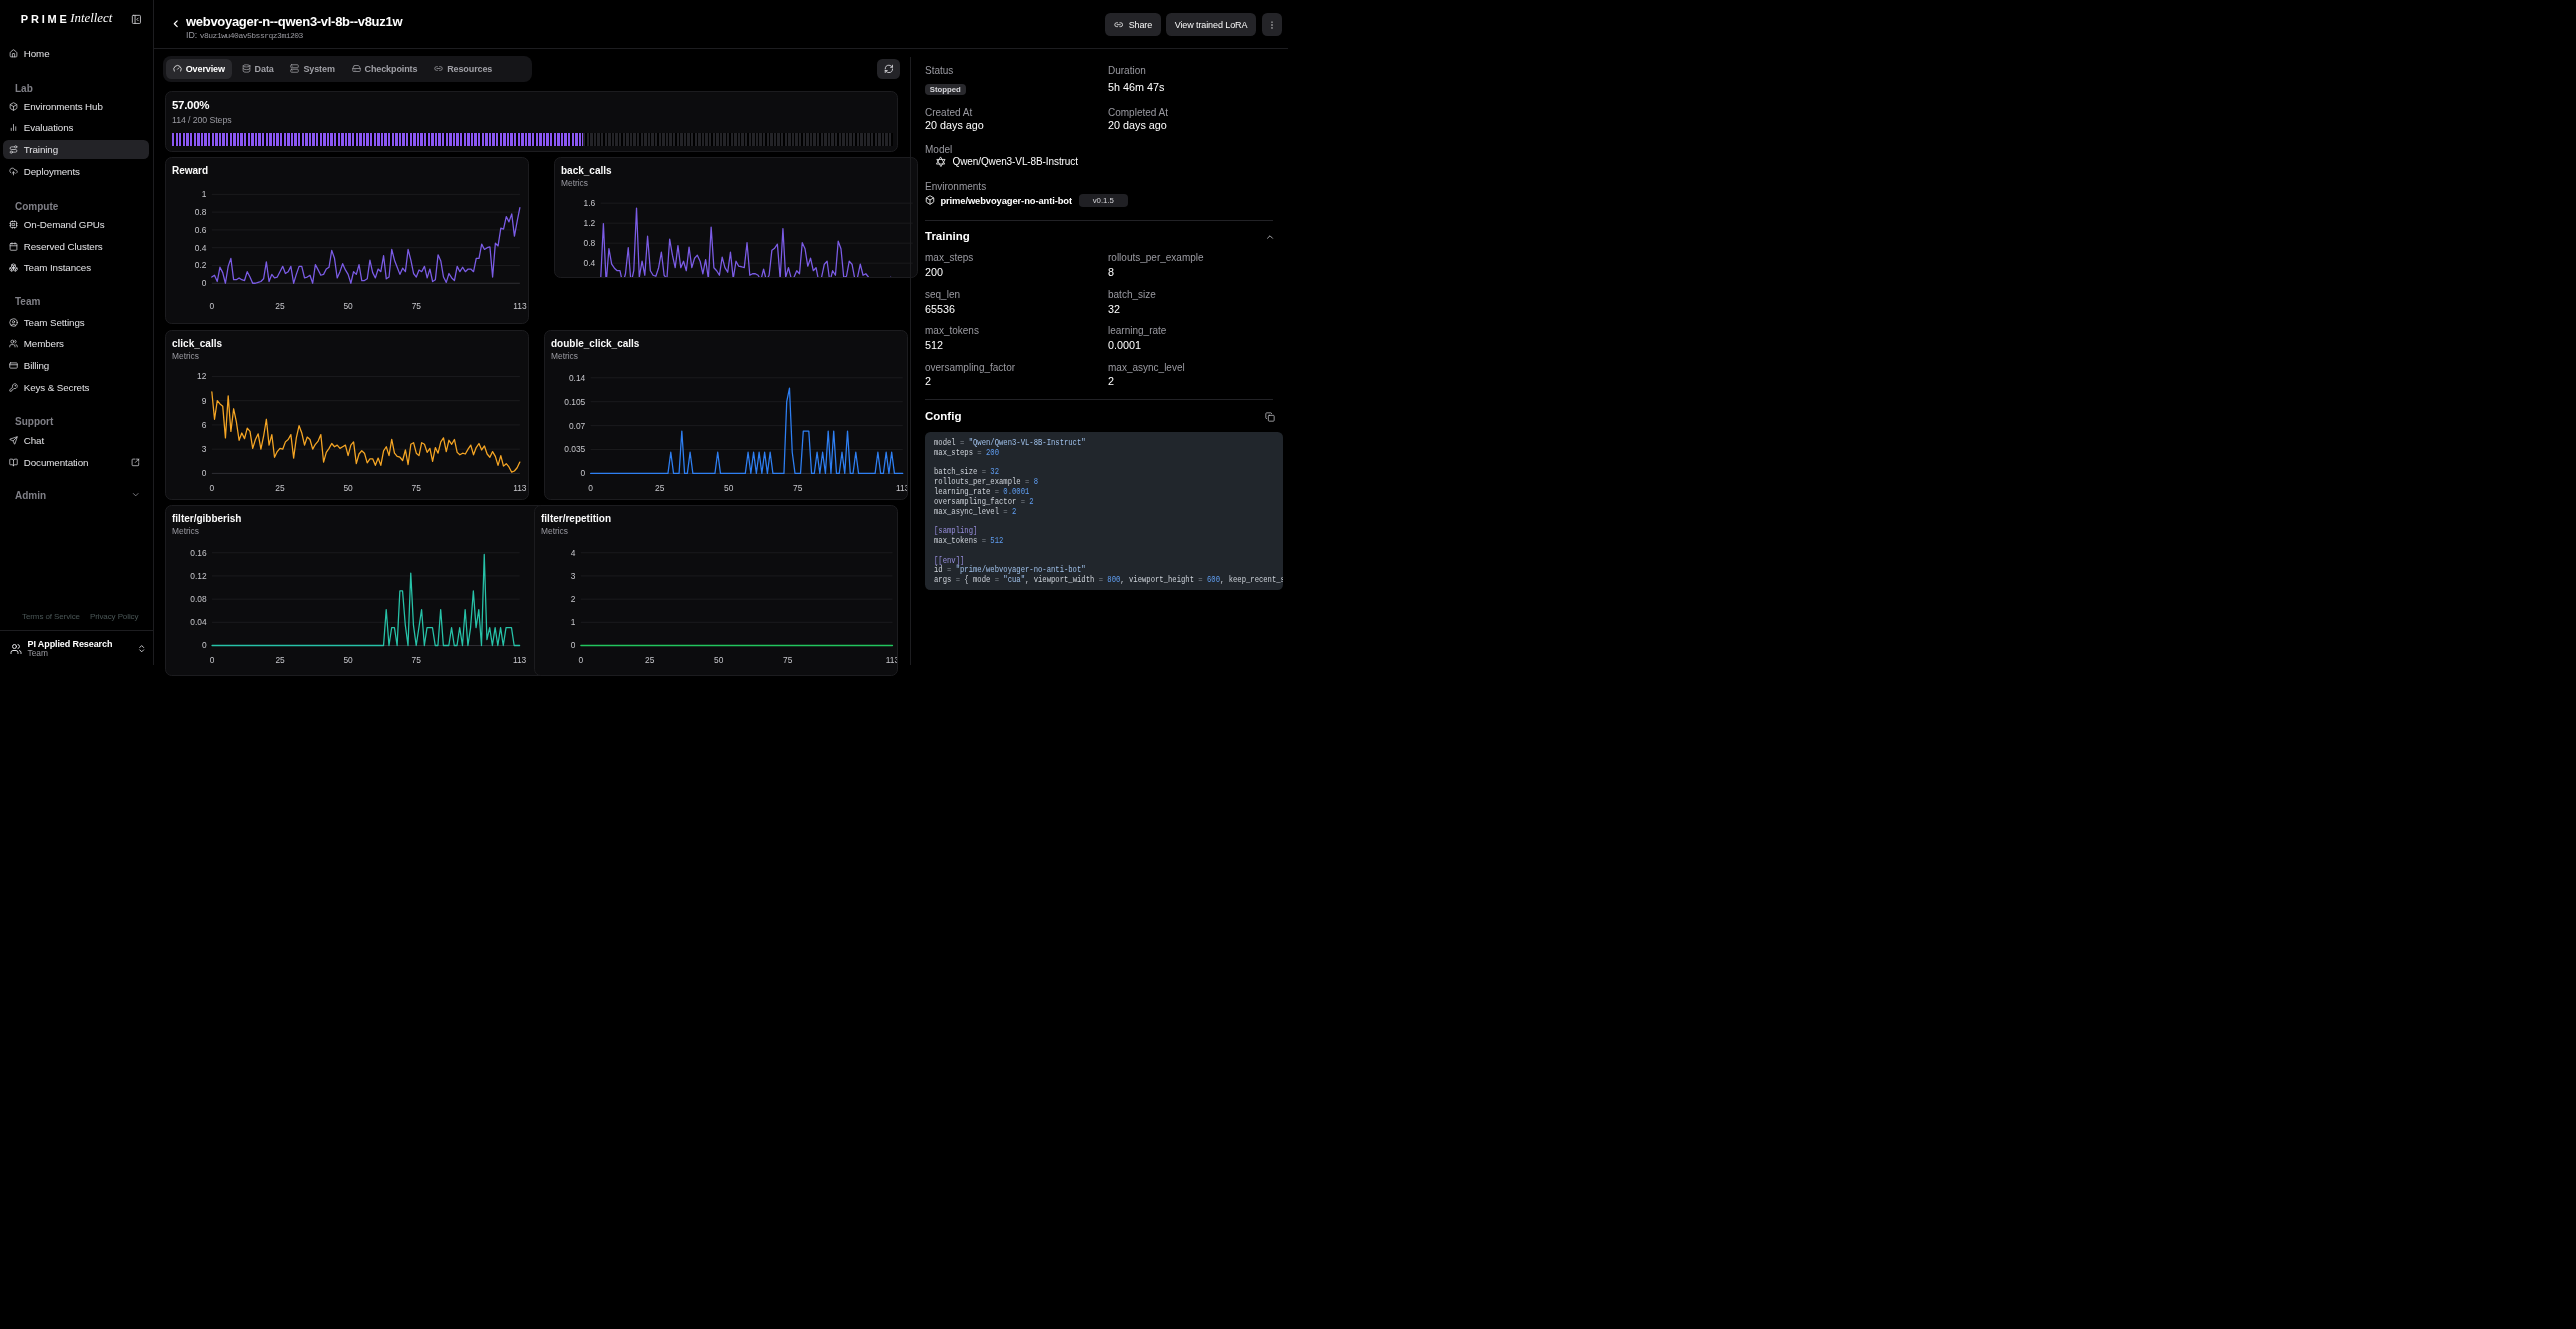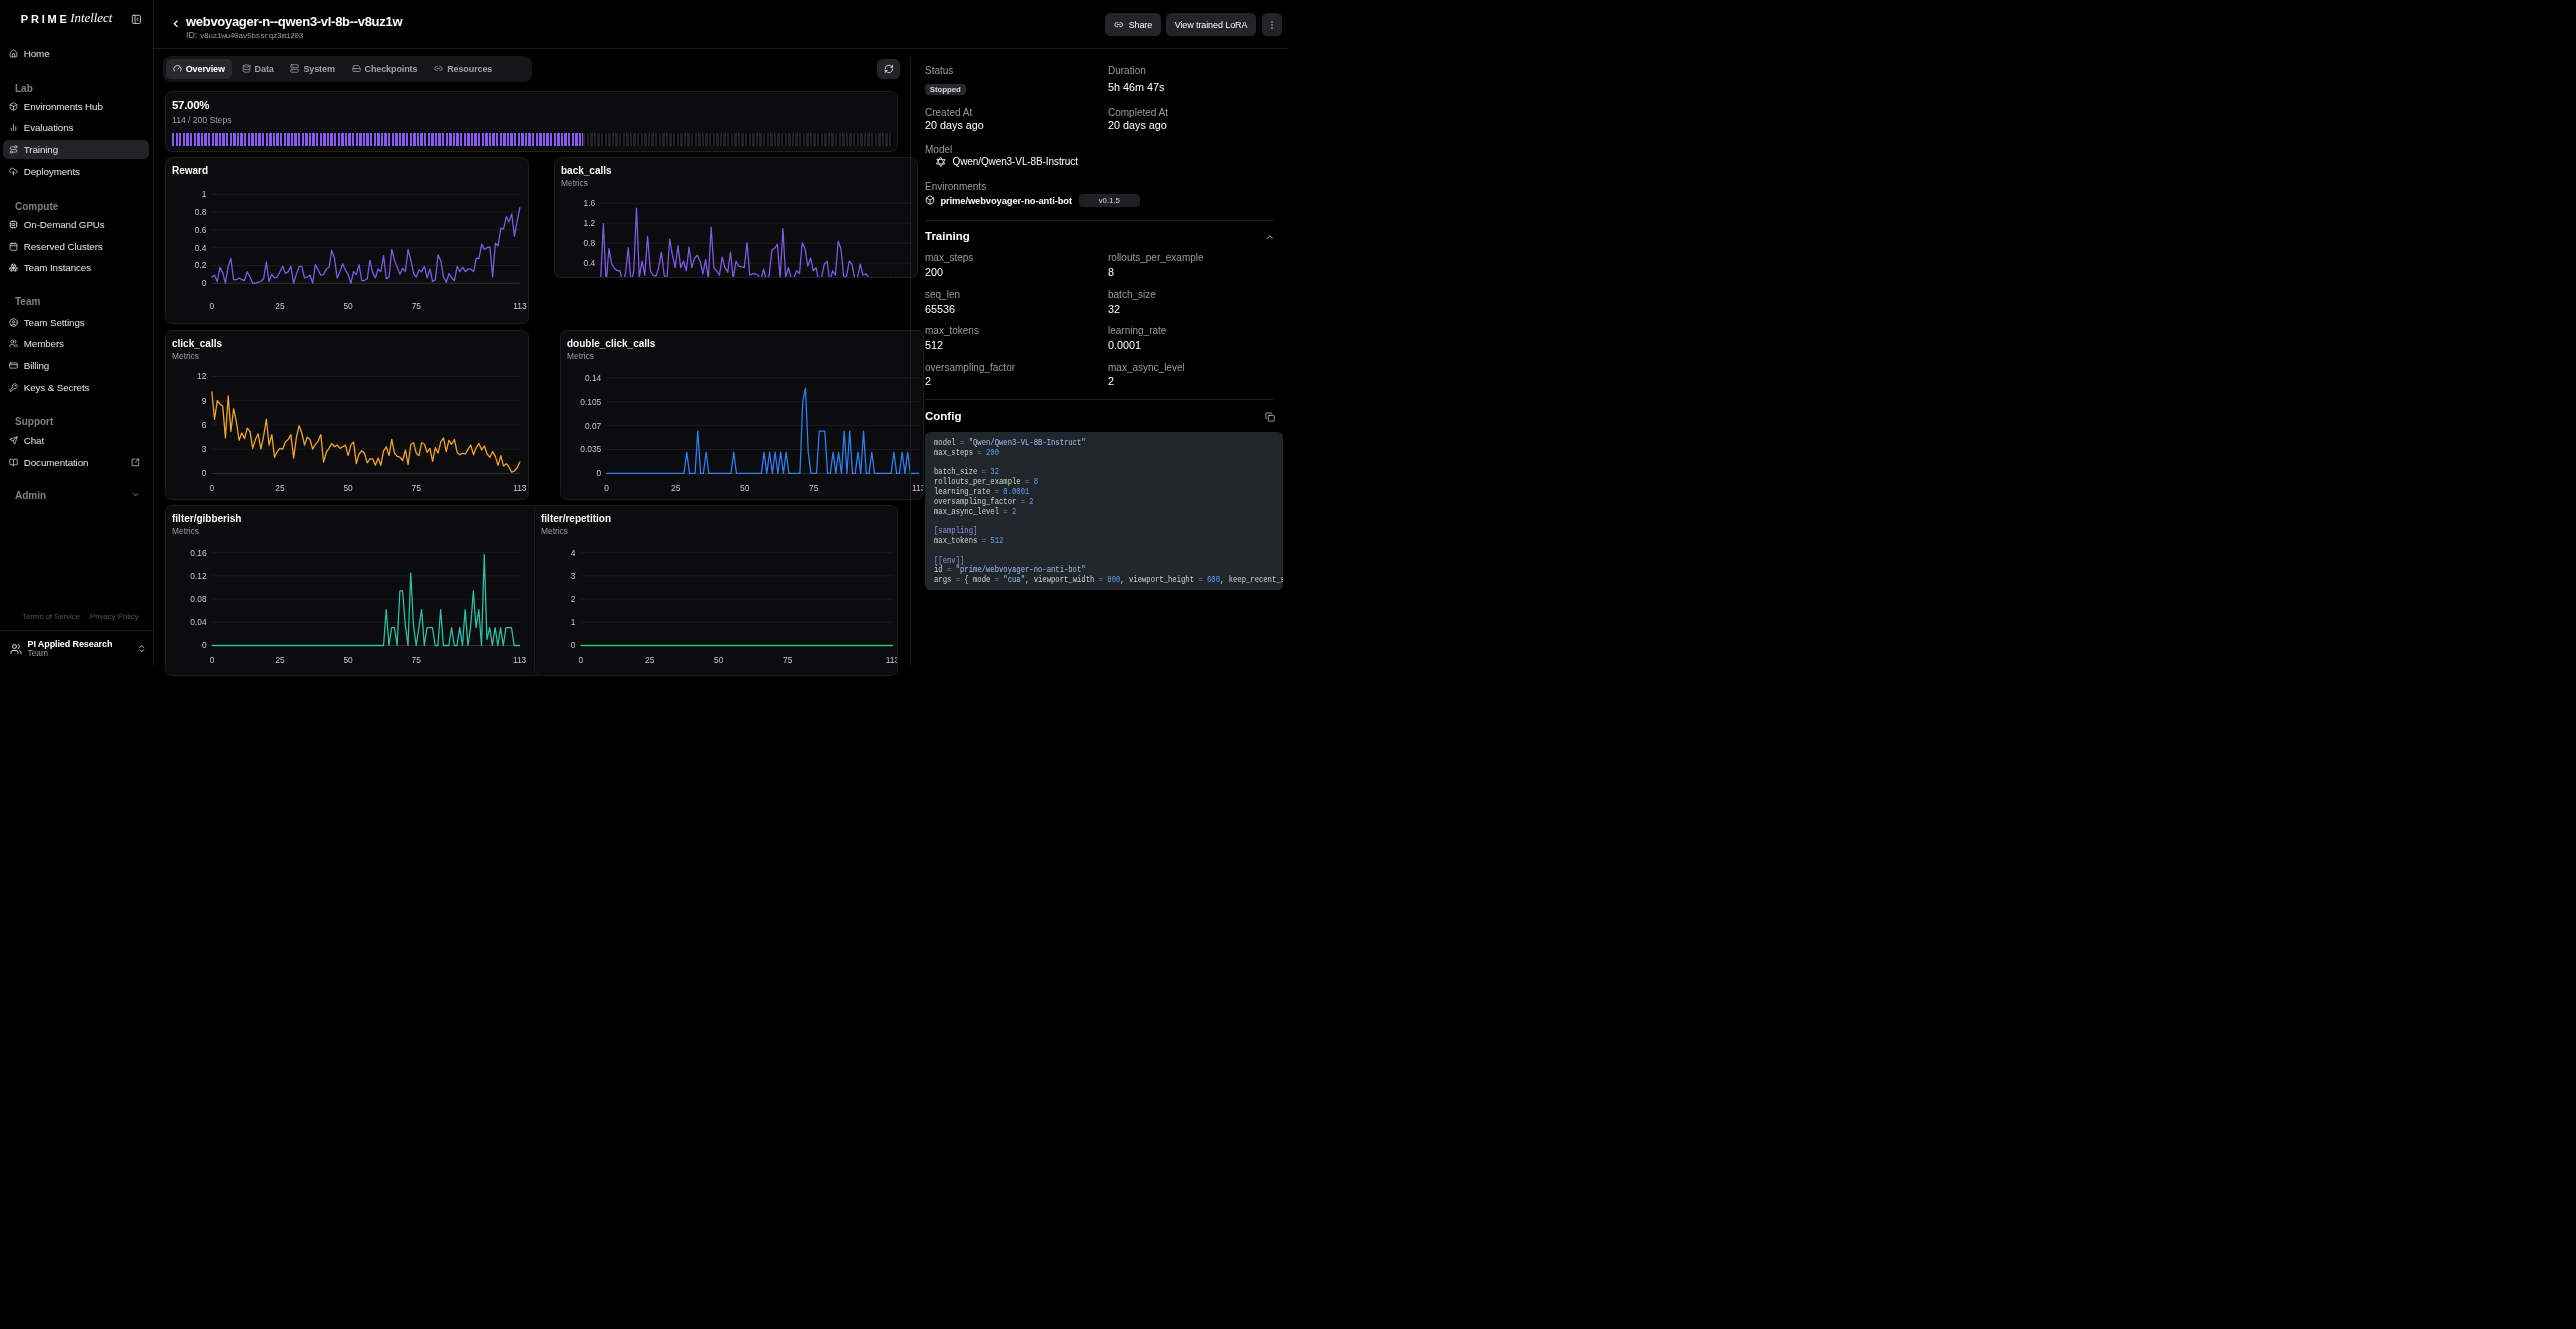--- a/index.html
+++ b/index.html
@@ -224,21 +224,21 @@
 
 #rpanel { position:absolute; left:910px; top:0; width:378px; height:665px; }
 #rpanel-border { position:absolute; left:910px; top:57px; width:0; height:608px;
   border-left:0.7px solid #1d1d20; }
 .rlab { position:absolute; font-size:10px; color:#9a9aa1; }
 .rval { position:absolute; font-size:10.8px; color:#fff; }
 .rdiv { position:absolute; left:15px; width:348px; border-top:0.7px solid #222226; }
 #badge-stopped { position:absolute; left:15px; top:84px; height:11px; padding:0 4.7px;
   background:#29292d; color:#d6d6da; font-size:7.8px; font-weight:bold; border-radius:4px;
   display:flex; align-items:center; }
-#badge-v { position:absolute; left:150px; top:-1.3px; height:12.5px; padding:0 20px;
+#badge-v { position:absolute; left:150px; top:-1.3px; height:12.5px; padding:0 14px;
   background:#202024; color:#d6d6da; font-size:7.8px; border-radius:4px;
   display:flex; align-items:center; }
 #code { position:absolute; left:15px; top:432px; width:358px; height:158px;
   background:#21262c; border-radius:5.4px; overflow:hidden; }
 #code pre { position:absolute; left:9.4px; top:6px; font-family:"Liberation Mono",monospace;
   font-size:8.3px; line-height:9.8px; color:#ced3da; white-space:pre;
   transform:scaleX(0.87); transform-origin:0 0; }
 #code .s { color:#9fc0ea; } #code .n { color:#5f9df0; }
 #code .k { color:#968ddb; } #code .p { color:#8a9098; }
 </style>
@@ -385,21 +385,21 @@
       <line x1="67.5" y1="211.5" x2="525.0" y2="211.5" stroke="#404046" stroke-width="1"></line>
       <text x="59.5" y="215.9" text-anchor="end" class="ax">0</text>
       <text x="67.5" y="238.0" text-anchor="middle" class="ax">0</text>
       <text x="168.7" y="238.0" text-anchor="middle" class="ax">25</text>
       <text x="269.9" y="238.0" text-anchor="middle" class="ax">50</text>
       <text x="371.2" y="238.0" text-anchor="middle" class="ax">75</text>
       <text x="525.0" y="238.0" text-anchor="middle" class="ax">113</text>
       <polyline points="67.5,90.3 71.5,131.1 75.6,103.5 79.6,108.3 83.7,111.9 87.7,158.7 91.8,96.3 95.8,149.1 99.9,115.5 103.9,134.7 108.0,162.3 112.0,151.5 116.1,159.9 120.1,144.3 124.2,149.1 128.2,174.3 132.3,161.1 136.3,152.7 140.4,175.5 144.4,156.3 148.5,131.1 152.5,169.5 156.6,153.9 160.6,187.5 164.7,179.1 168.7,174.3 172.8,175.5 176.8,164.7 180.9,161.1 184.9,153.9 189.0,188.7 193.0,158.7 197.1,140.7 201.1,151.5 205.2,169.5 209.2,157.5 213.3,161.1 217.3,175.5 221.3,168.3 225.4,163.5 229.4,153.9 233.5,194.7 237.5,180.3 241.6,174.3 245.6,167.1 249.7,171.9 253.7,169.5 257.8,174.3 261.8,171.9 265.9,169.5 269.9,185.1 274.0,169.5 278.0,164.7 282.1,197.1 286.1,182.7 290.2,177.9 294.2,181.5 298.3,195.9 302.3,189.9 306.4,189.9 310.4,199.5 314.5,188.7 318.5,199.5 322.6,177.9 326.6,171.9 330.7,185.1 334.7,161.1 338.8,181.5 342.8,186.3 346.9,187.5 350.9,192.3 355.0,176.7 359.0,198.3 363.1,168.3 367.1,165.9 371.2,181.5 375.2,185.1 379.2,165.9 383.3,168.3 387.3,180.3 391.4,174.3 395.4,193.5 399.5,173.1 403.5,181.5 407.6,164.7 411.6,158.7 415.7,179.1 419.7,162.3 423.8,168.3 427.8,161.1 431.9,180.3 435.9,183.9 440.0,181.5 444.0,182.7 448.1,175.5 452.1,169.5 456.2,183.9 460.2,173.1 464.3,167.1 468.3,176.7 472.4,170.7 476.4,182.7 480.5,187.5 484.5,179.1 488.6,186.3 492.6,199.5 496.7,185.1 500.7,200.7 504.8,197.1 508.8,201.9 512.9,209.7 516.9,207.9 521.0,203.1 525.0,194.7" fill="none" stroke="#f5a524" stroke-width="1.9" stroke-linejoin="round" stroke-linecap="round"></polyline>
     </svg>
 </div>
-<div class="card" style="left:560px;top:330px;width:364px;height:170px">
+<div class="card" style="left:544px;top:330px;width:364px;height:170px">
 <div class="ct">double_click_calls</div>
     <div class="sub">Metrics</div>
 <svg width="364" height="170" viewBox="0 0 540 252.5" style="position:absolute;left:0;top:0">
       <line x1="67.5" y1="69.5" x2="531" y2="69.5" stroke="#222226" stroke-width="1"></line>
       <text x="59.5" y="73.9" text-anchor="end" class="ax">0.14</text>
       <line x1="67.5" y1="105.0" x2="531" y2="105.0" stroke="#222226" stroke-width="1"></line>
       <text x="59.5" y="109.4" text-anchor="end" class="ax">0.105</text>
       <line x1="67.5" y1="140.5" x2="531" y2="140.5" stroke="#222226" stroke-width="1"></line>
       <text x="59.5" y="144.9" text-anchor="end" class="ax">0.07</text>
       <line x1="67.5" y1="176.0" x2="531" y2="176.0" stroke="#222226" stroke-width="1"></line>

